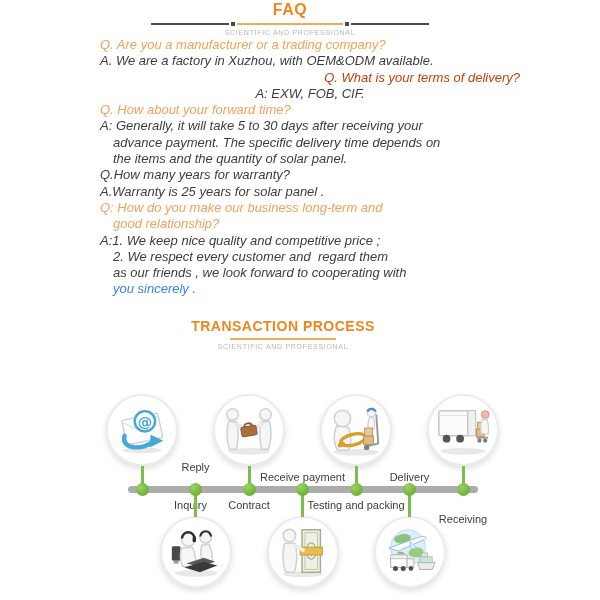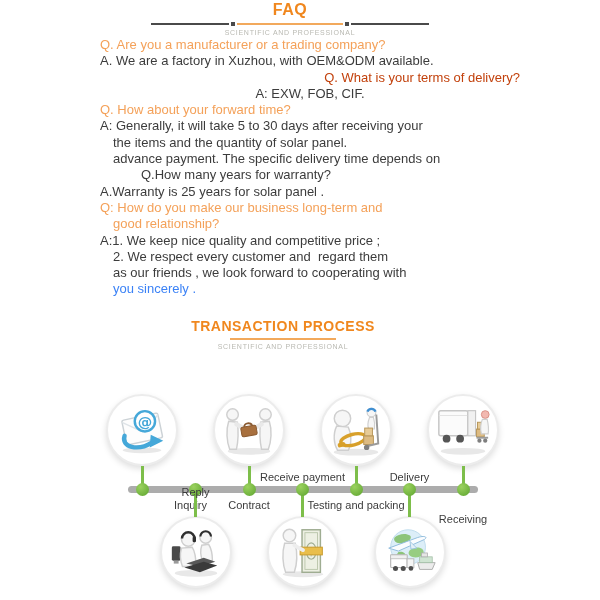--- a/index.html
+++ b/index.html
@@ -15,21 +15,21 @@
   .rule-marker{width:4px;height:4px;background:#4A4A4A;margin:0 2px;}
   .rule-orange{width:106px;height:2px;background:#F2A95C;}
   .sec-subtitle{margin-top:3px;font-size:7px;letter-spacing:.7px;color:#B9B9B2;}
 
   .tp-header{top:318px;left:-17px;}
   .tp-title{margin:0;font-size:14px;font-weight:bold;color:#F0871E;letter-spacing:.5px;}
   .tp-underline{width:106px;height:2px;background:#F2A95C;margin:4px auto 0;}
 
   
   .faq-body{position:absolute;top:37px;left:100px;width:420px;}
-  .qa-line{font-size:13px;line-height:16.3px;white-space:pre;}
+  .qa-line{font-size:13px;line-height:16.3px;font-style:italic;white-space:pre;}
   .qa-line.indent{padding-left:13px;}
 
   
   .process{position:absolute;top:380px;left:0;width:600px;height:220px;}
   .timeline-bar{position:absolute;left:128px;top:106px;width:350px;height:7px;
                 background:#ACACAC;border-radius:4px;}
   .step-circle{position:absolute;width:72px;height:72px;border-radius:50%;background:#fff;
                border:2px solid #ececec;box-shadow:0 3px 6px rgba(0,0,0,.13);
                display:flex;align-items:center;justify-content:center;box-sizing:border-box;}
   .step-circle svg{width:58px;height:58px;}
@@ -55,23 +55,23 @@
     <div class="sec-subtitle">SCIENTIFIC AND PROFESSIONAL</div>
   </header>
 
   <div class="faq-body" id="faq-body">
       <div class="qa-line" style="color: rgb(244, 161, 89);">Q. Are you a manufacturer or a trading company?</div>
       <div class="qa-line" style="color: rgb(60, 60, 60);">A. We are a factory in Xuzhou, with OEM&amp;ODM available.</div>
       <div class="qa-line" style="color: #c2410c; text-align: right;">Q. What is your terms of delivery?</div>
       <div class="qa-line" style="color: rgb(60, 60, 60); text-align: center;">A: EXW, FOB, CIF.</div>
       <div class="qa-line" style="color: rgb(244, 161, 89);">Q. How about your forward time?</div>
       <div class="qa-line" style="color: rgb(60, 60, 60);">A: Generally, it will take 5 to 30 days after receiving your</div>
+      <div class="qa-line indent" style="color: rgb(60, 60, 60);">advance payment. The specific delivery time depends on</div>
       <div class="qa-line indent" style="color: rgb(60, 60, 60);">the items and the quantity of solar panel.</div>
-      <div class="qa-line indent" style="color: rgb(60, 60, 60);">advance payment. The specific delivery time depends on</div>
-      <div class="qa-line" style="color: rgb(60, 60, 60); margin-left: 41px;">Q.How many years for warranty?</div>
+      <div class="qa-line" style="color: rgb(60, 60, 60);">Q.How many years for warranty?</div>
       <div class="qa-line" style="color: rgb(60, 60, 60);">A.Warranty is 25 years for solar panel .</div>
       <div class="qa-line" style="color: rgb(244, 161, 89);">Q: How do you make our business long-term and</div>
       <div class="qa-line indent" style="color: rgb(244, 161, 89);">good relationship?</div>
       <div class="qa-line" style="color: rgb(60, 60, 60);">A:1. We keep nice quality and competitive price ;</div>
       <div class="qa-line indent" style="color: rgb(60, 60, 60);">2. We respect every customer and  regard them</div>
       <div class="qa-line indent" style="color: rgb(60, 60, 60);">as our friends , we look forward to cooperating with</div>
       <div class="qa-line indent" style="color: #3b82f6;">you sincerely .</div>
     </div>
 
   <header class="sec-header tp-header">
@@ -109,21 +109,21 @@
   <path d="M15 26 C13 33 14 40 16 45 L30 45 C30 36 28 28 26 25 Z" fill="#f6f6f6" stroke="#cfcfcf" stroke-width="1.5"></path>
   <circle cx="40" cy="15" r="6" fill="#f6f6f6" stroke="#cfcfcf" stroke-width="1.5"></circle>
   <path d="M34.5 14 a5.5 5.5 0 0 1 11 0" fill="none" stroke="#2f2f2f" stroke-width="2.2"></path>
   <path d="M36 23 C34 29 35 35 37 39 L47 39 C47 31 45 25 43 22 Z" fill="#f6f6f6" stroke="#cfcfcf" stroke-width="1.5"></path>
   <path d="M20 42 L38 36 L50 40 L34 45 Z" fill="#585858"></path>
           <path d="M18 46 L38 40 L52 44 L34 51 Z" fill="#3a3a3a"></path>
         </svg>
       </div>
       <div class="step-stem" style="left: 194px; top: 110px; height: 27px;"></div>
       <div class="step-dot" style="left: 189px; top: 103px;"></div>
-      <div class="step-label" style="left: 130.5px; top: 106px; color: rgb(60, 60, 60);">Reply</div>
+      <div class="step-label" style="left: 130.5px; top: 81px; color: rgb(60, 60, 60);">Reply</div>
       <div class="step-circle" style="left: 213px; top: 14px;">
         <svg viewBox="0 0 60 60">
           <ellipse cx="30" cy="52" rx="22" ry="3.5" fill="#e8e8e8"></ellipse>
   <circle cx="13" cy="14" r="6" fill="#f6f6f6" stroke="#cfcfcf" stroke-width="1.5"></circle>
   <path d="M9 21 C6 30 7 42 10 50 L17 50 C19 41 19 30 18 22 Z" fill="#f6f6f6" stroke="#cfcfcf" stroke-width="1.5"></path>
   <path d="M17 24 C21 26 24 28 27 30" stroke="#e9e9e9" stroke-width="4.5" fill="none" stroke-linecap="round"></path>
   <circle cx="47" cy="14" r="6" fill="#f6f6f6" stroke="#cfcfcf" stroke-width="1.5"></circle>
   <path d="M51 21 C54 30 53 42 50 50 L43 50 C41 41 41 30 42 22 Z" fill="#f6f6f6" stroke="#cfcfcf" stroke-width="1.5"></path>
   <path d="M43 24 C39 26 36 28 33 30" stroke="#e9e9e9" stroke-width="4.5" fill="none" stroke-linecap="round"></path>
   <g transform="rotate(-10 30 31)">

